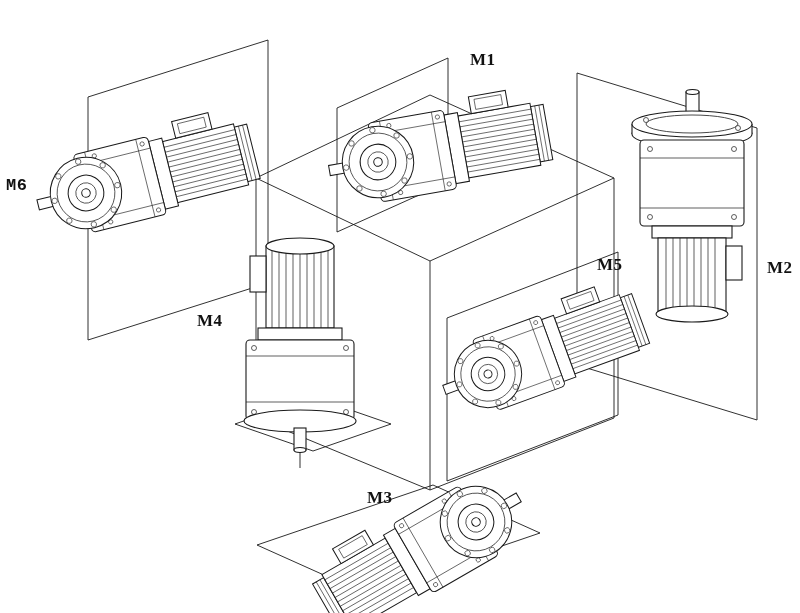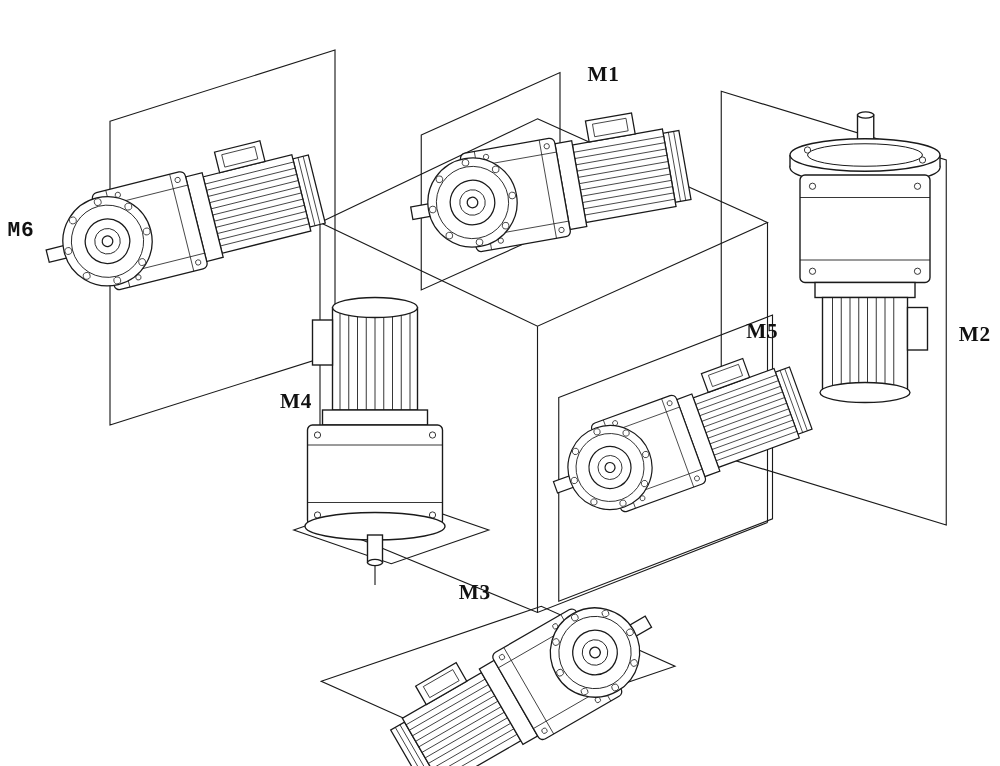--- a/index.html
+++ b/index.html
@@ -23,22 +23,22 @@
   .pos-label {
     position: absolute;
     font-weight: 700;
     font-size: 17px;
     color: #111111;
     letter-spacing: 0.5px;
     user-select: none;
   }
   #lbl-m1 { left: 470px; top: 50px; }
   #lbl-m2 { left: 767px; top: 258px; font-family: Liberation Serif, serif; }
-  #lbl-m3 { left: 367px; top: 464px; font-family: Liberation Serif, serif; }
-  #lbl-m4 { left: 224px; top: 311px; }
+  #lbl-m3 { left: 367px; top: 488px; font-family: Liberation Serif, serif; }
+  #lbl-m4 { left: 197px; top: 311px; }
   #lbl-m5 { left: 554px; top: 255px; margin-left: 43px; }
   #lbl-m6 { left: 6px;   top: 176px; font-family: Liberation Mono, monospace; }
 </style>
 </head>
 <body>
 
 <div id="stage">
 
   <svg id="drawing" width="800" height="613" viewBox="0 0 800 613" xmlns="http://www.w3.org/2000/svg">
 

